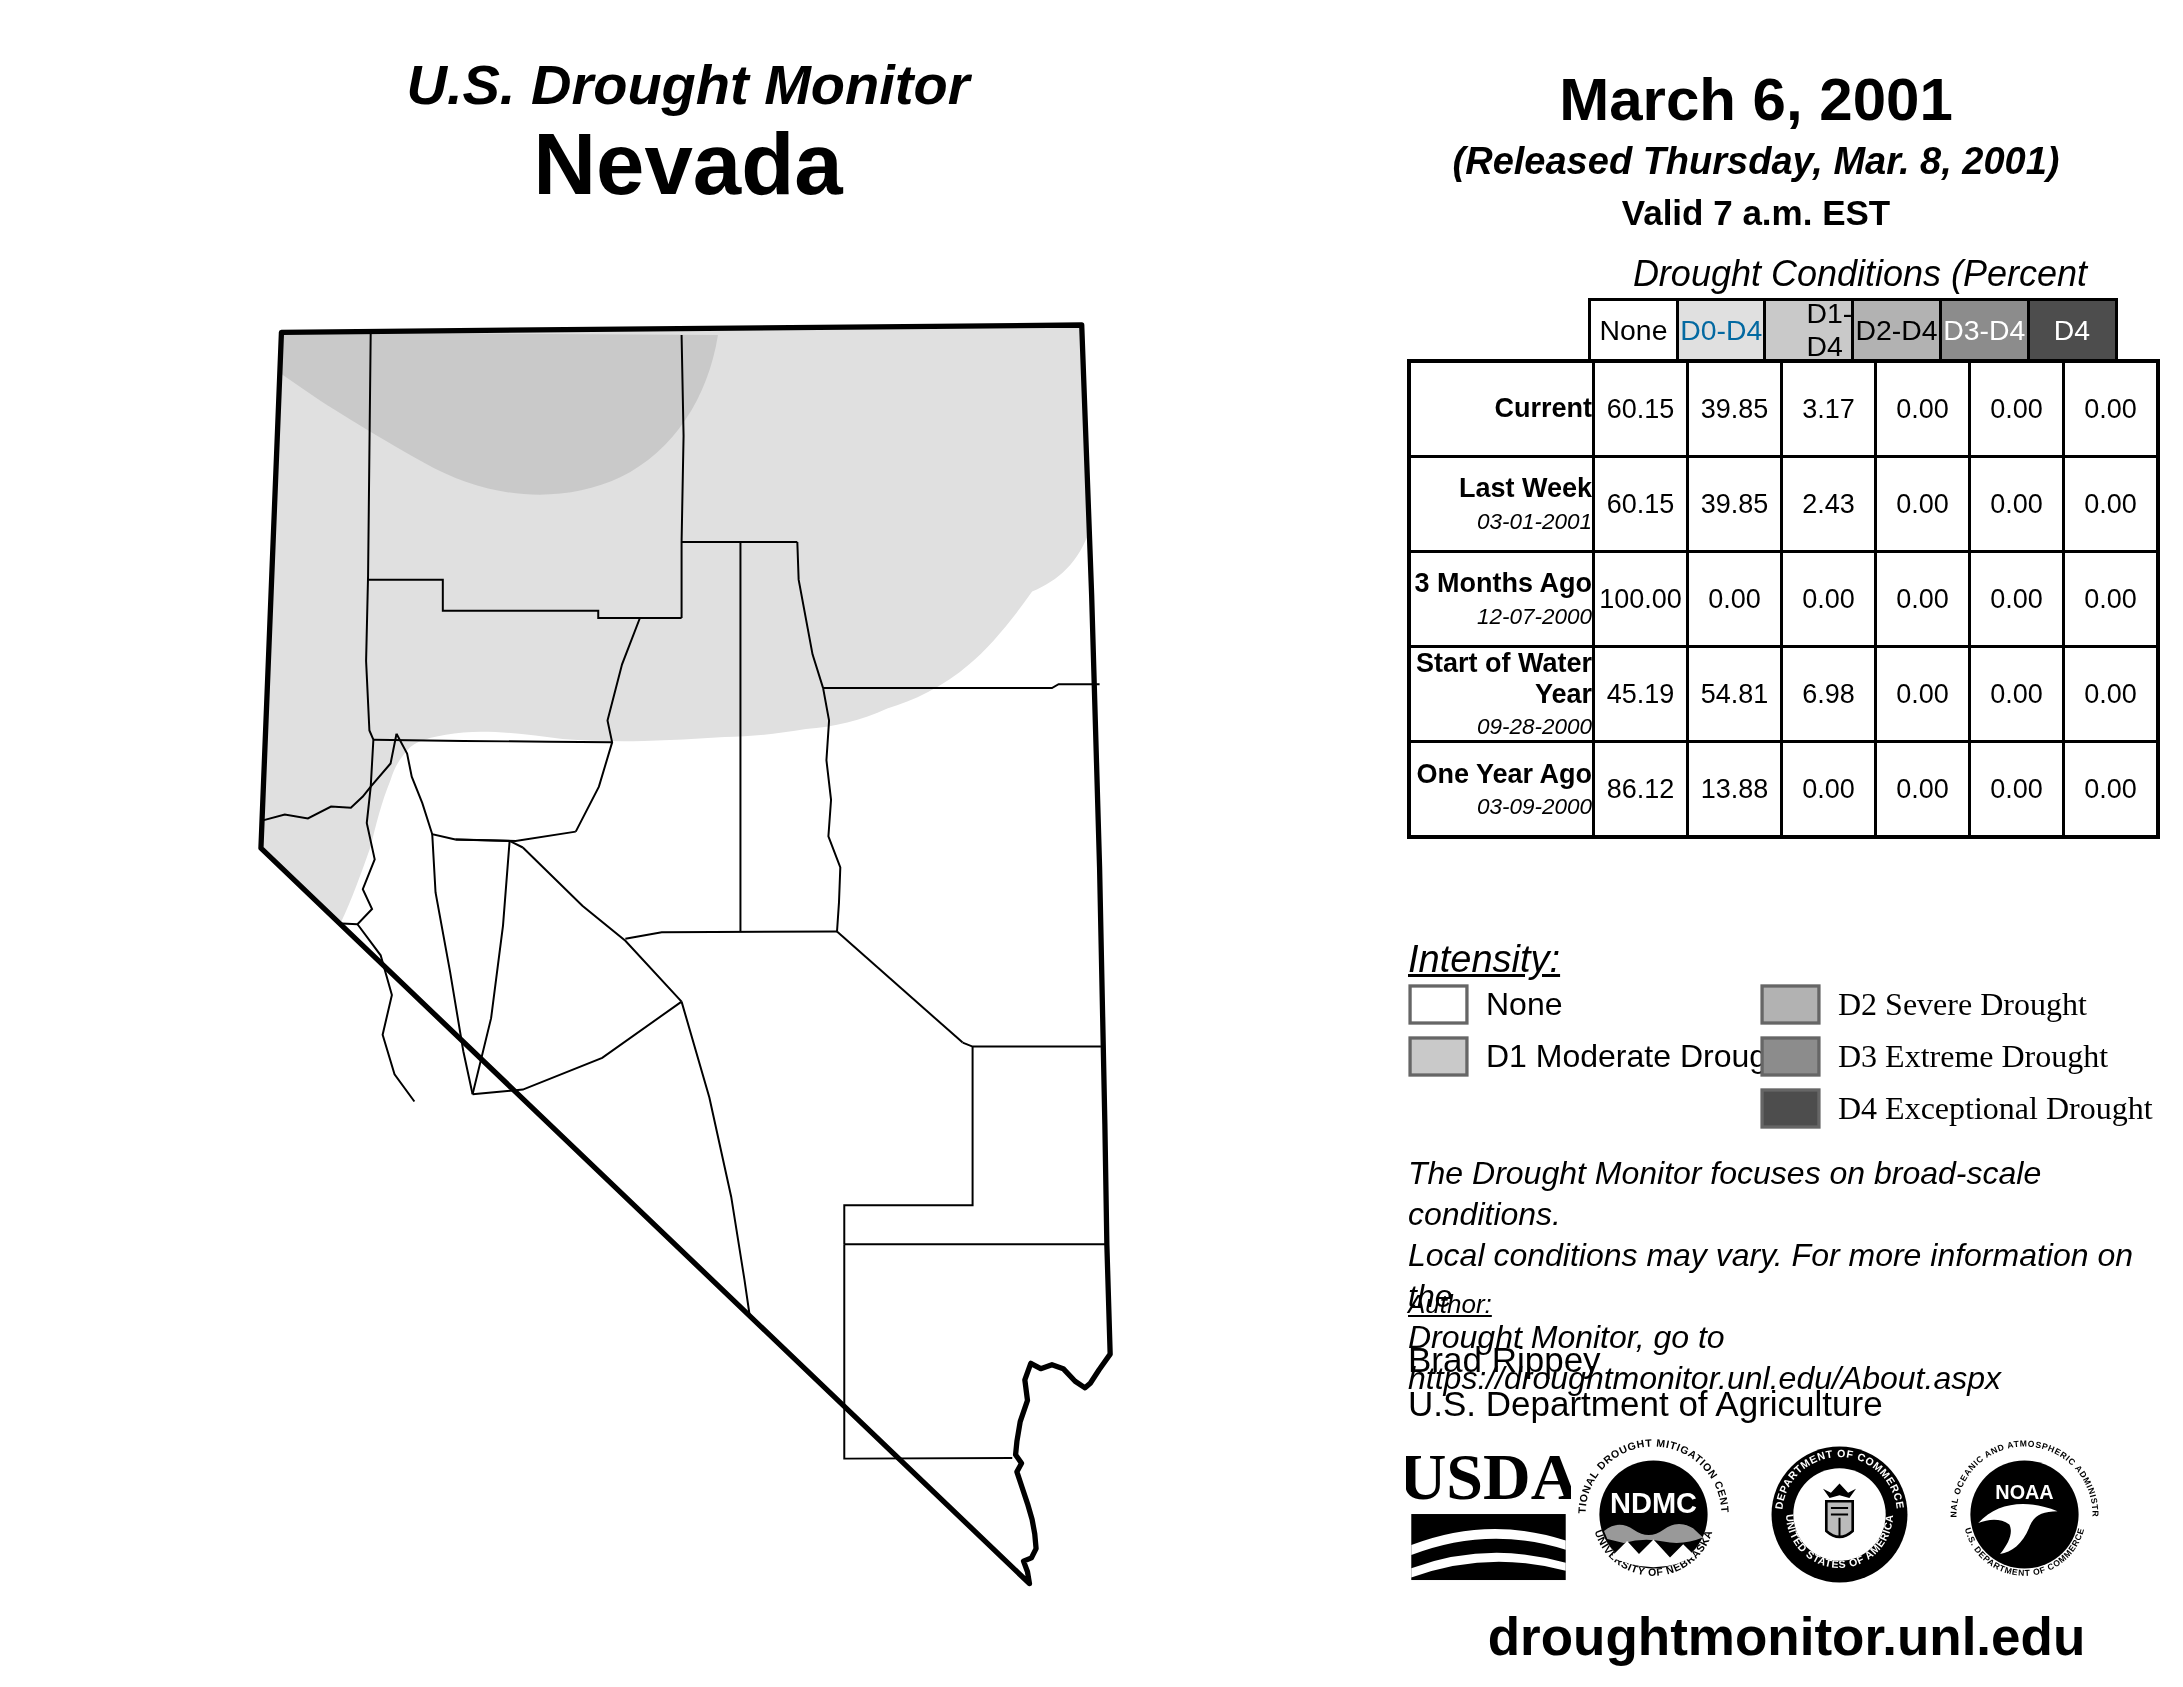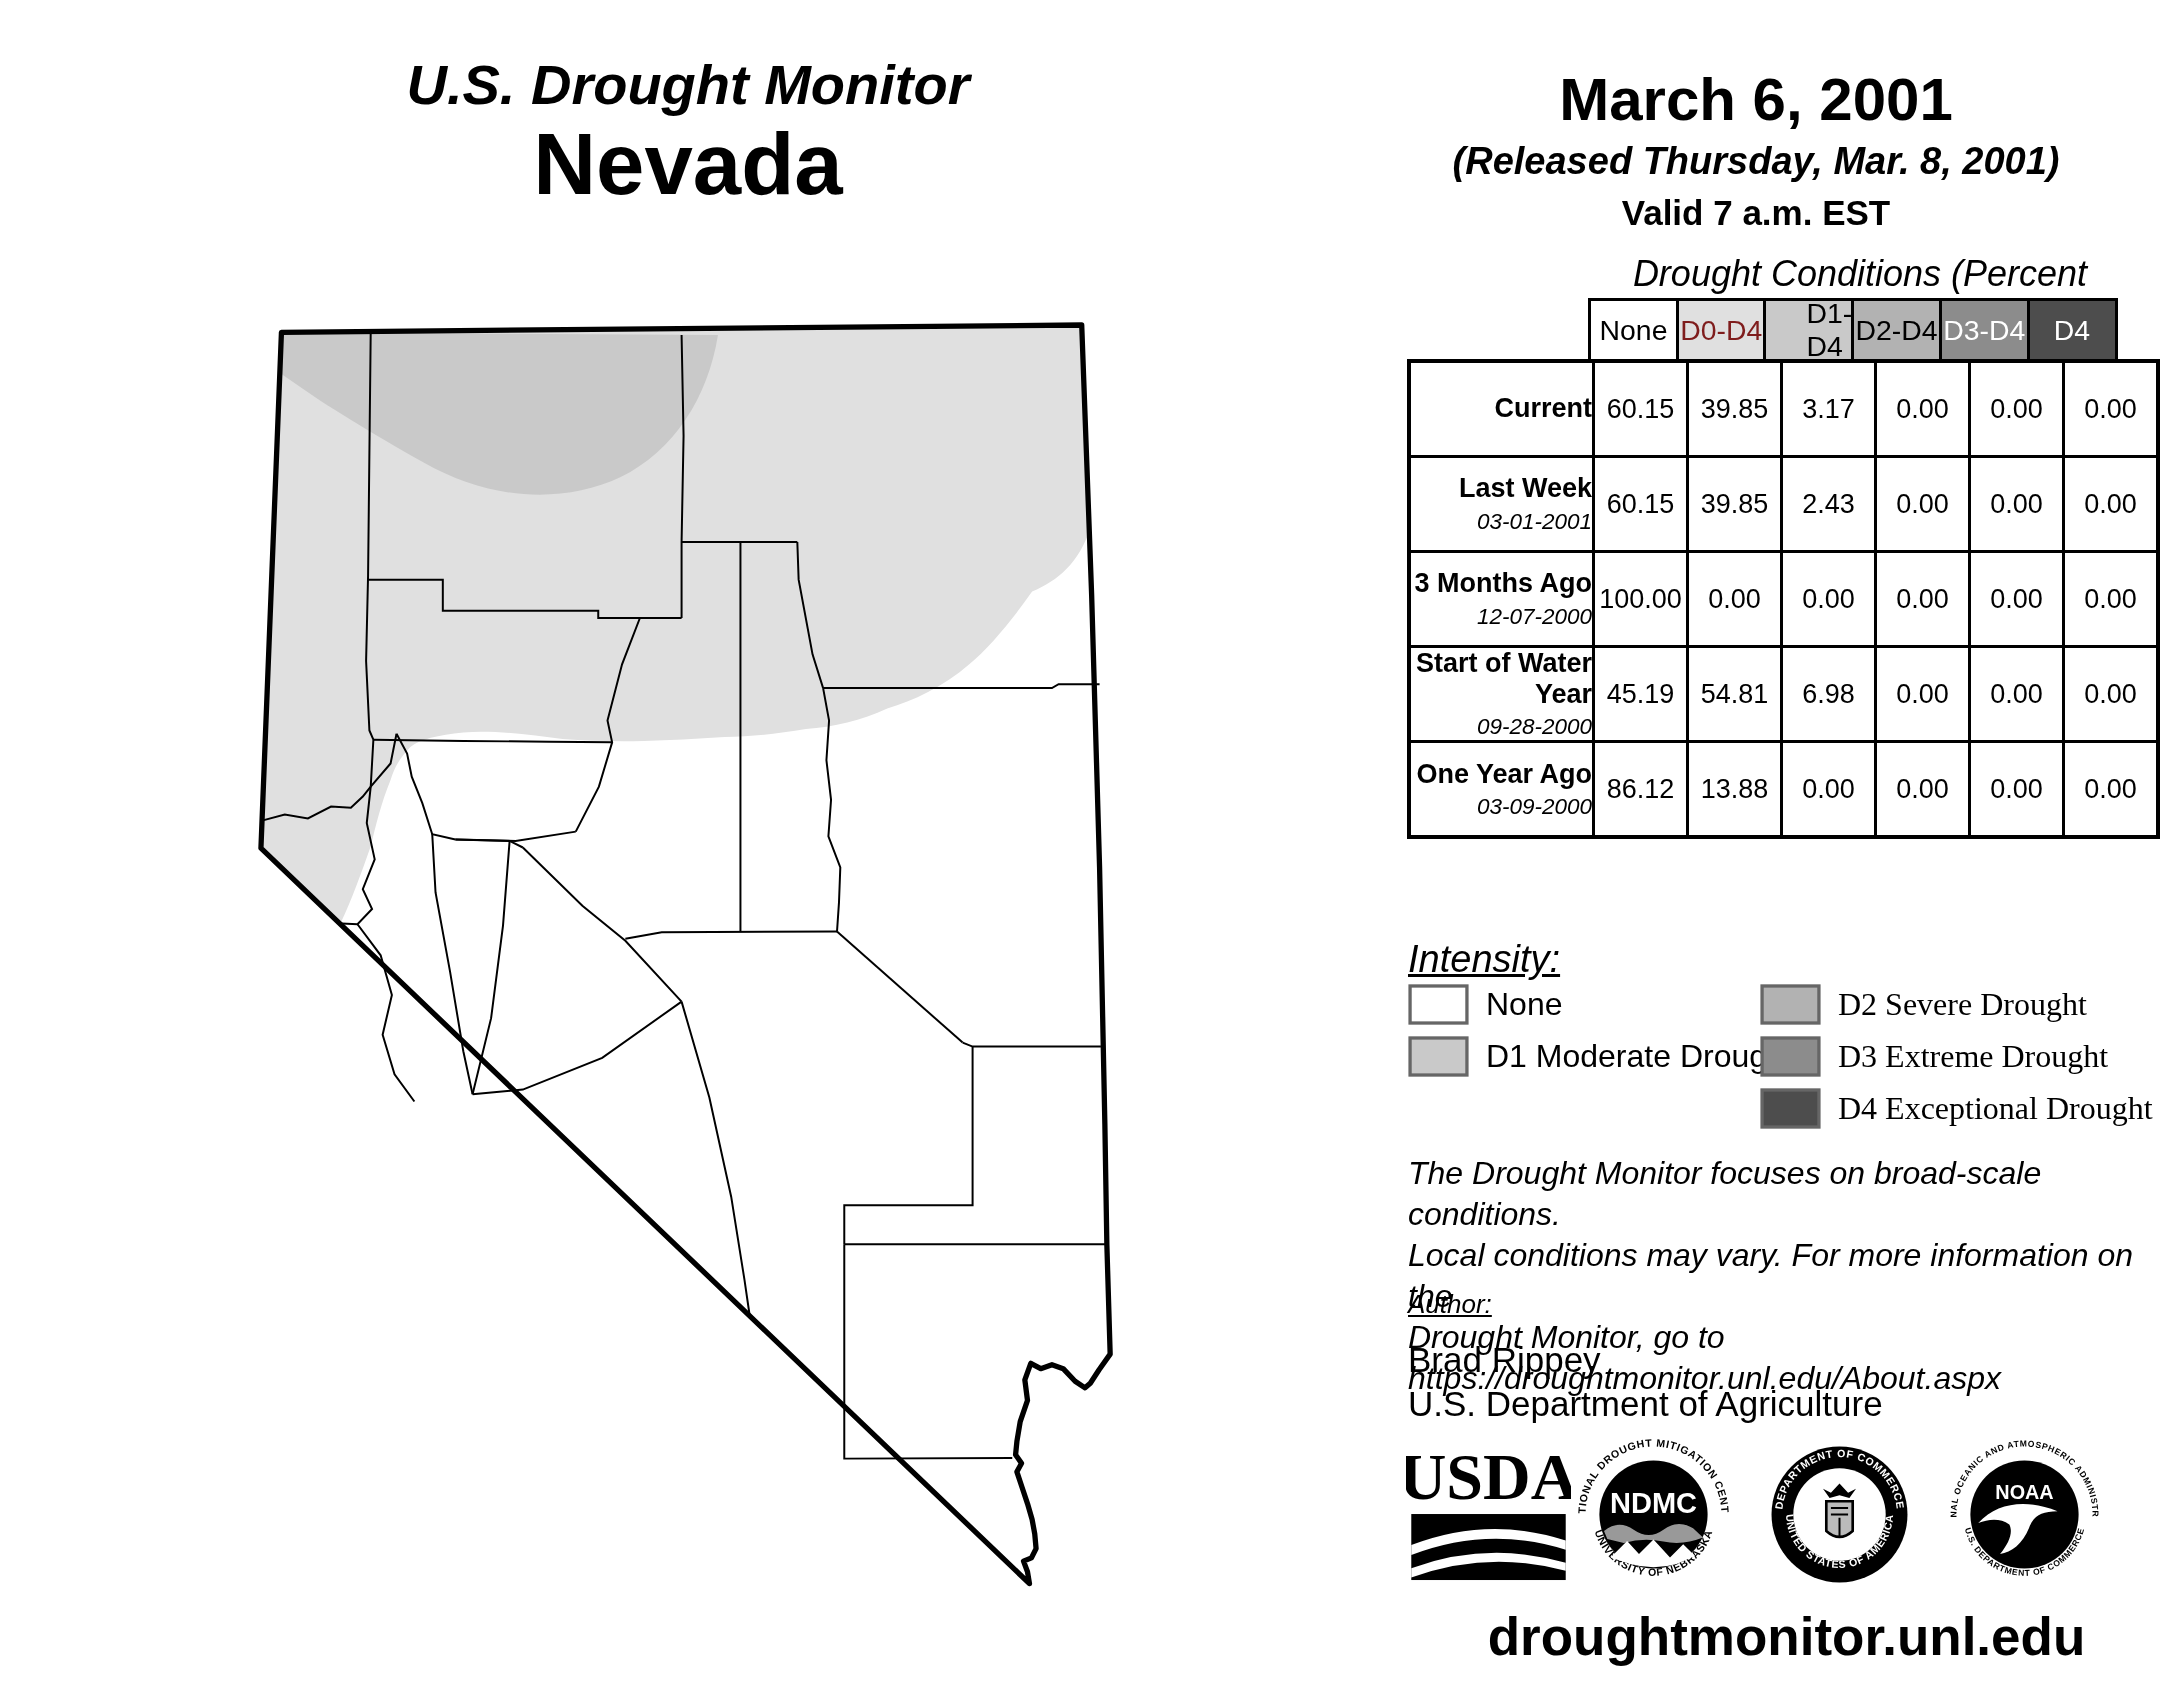--- a/index.html
+++ b/index.html
@@ -12,21 +12,21 @@
   #date-line{left:1422px;top:65px;width:668px;font-size:60px;font-weight:bold;}
   #released-line{left:1422px;top:140px;width:668px;font-size:38px;font-weight:bold;font-style:italic;}
   #valid-line{left:1422px;top:193px;width:668px;font-size:35px;font-weight:bold;}
   #tbl-caption{left:1588px;top:253px;width:544px;font-size:36px;font-style:italic;}
   
   #hdr-strip{left:1588px;top:298px;display:flex;}
   .hcell{box-sizing:border-box;width:91px;height:64px;border:3.3px solid #000;margin-left:-3.3px;
          display:flex;align-items:center;justify-content:center;font-size:28.4px;}
   .hcell:first-child{margin-left:0;}
   .bg-none{background:#ffffff;color:#000;}
-  .bg-d0{background:#e0e0e0;color:#7f1d1d;}
+  .bg-d0{background:#e0e0e0;color:#0369a1;}
   .bg-d1{background:#c9c9c9;color:#000;padding-left:41px;}
   .bg-d2{background:#b2b2b2;color:#000000;}
   .bg-d3{background:#8c8c8c;color:#fff;}
   .bg-d4{background:#4d4d4d;color:#fff;}
   
   #data-table{left:1407px;top:359px;border-collapse:collapse;}
   #data-table td{border:3.3px solid #000;height:92px;padding:0;}
   #data-table{border:4.6px solid #000;}
   td.lbl{width:181px;text-align:right;}
   td.val{width:91px;text-align:center;font-size:27px;}

